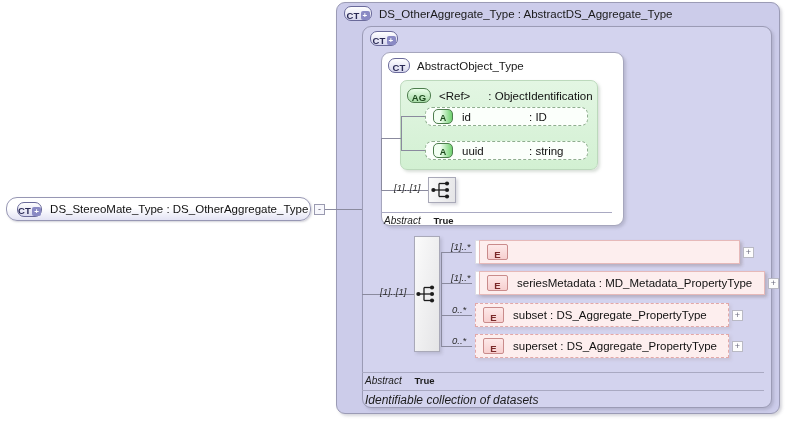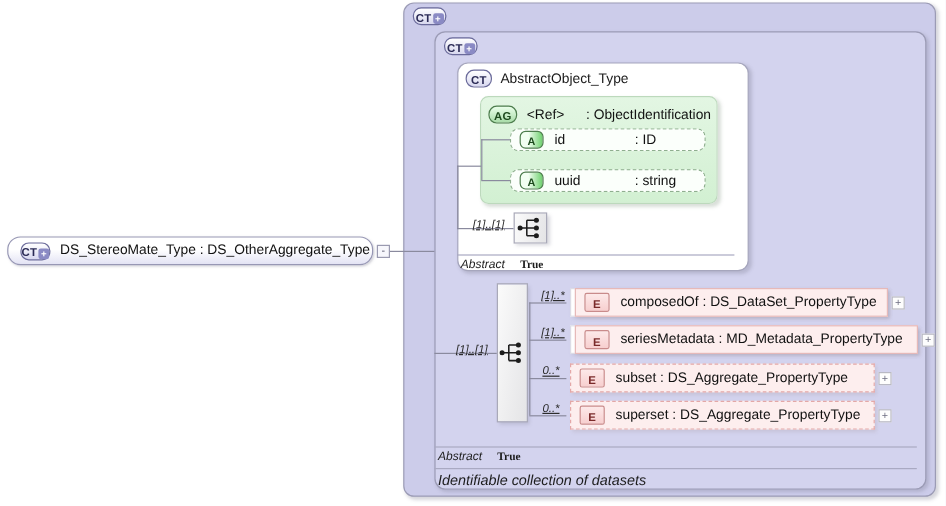--- a/index.html
+++ b/index.html
@@ -188,32 +188,31 @@
   }
   .seqbox svg { position:absolute; left:50%; top:50%; transform:translate(-50%,-50%); }
 
   
   .card {
     position: absolute;
     font-size: 9.5px;
     font-style: italic;
     color: #2c2c2c;
     white-space: nowrap;
-    text-decoration: underline;
   }
 
   
   .foot {
     position: absolute;
     font-size: 10px;
     white-space: nowrap;
     color: #1c1c1c;
   }
   .foot .k { font-style: italic; }
-  .foot .v { font-weight: bold; margin-left: 10px; font-size: 9.5px; font-family: Liberation Serif, serif; }
+  .foot .v { font-weight: bold; margin-left: 10px; font-size: 9.5px; }
   .hr {
     position: absolute;
     height: 1px;
     background: #a9a9c2;
   }
   .desc {
     position: absolute;
     font-size: 12px;
     font-style: italic;
     color: #1c1c1c;
@@ -229,20 +228,21 @@
 <body>
 
 <div id="canvas">
 
   <div class="panel panel-l1" style="left:336px; top:2px; width:444px; height:412px;"></div>
 
   <div class="panel-title" style="left:344px; top:6px;">
     <span class="badge badge-ct">
       CT<span class="plus">+</span>
     </span>
+    <span>DS_OtherAggregate_Type : AbstractDS_Aggregate_Type</span>
   </div>
 
   <div class="panel panel-l2" style="left:362px; top:26px; width:410px; height:382px;"></div>
 
   <div class="panel-title" style="left:370px; top:31px;">
     <span class="badge badge-ct">
       CT<span class="plus">+</span>
     </span>
   </div>
 
@@ -334,21 +334,20 @@
 
   <div class="ln lnv" style="left:441px; top:252px; height:94px;"></div>
   <div class="ln lnh" style="left:441px; top:252px; width:31px;"></div>
   <div class="ln lnh" style="left:441px; top:283px; width:31px;"></div>
   <div class="ln lnh" style="left:441px; top:315px; width:31px;"></div>
   <div class="ln lnh" style="left:441px; top:346px; width:31px;"></div>
 
   <div class="rowwhite" style="left:475px; top:240px; width:265px; height:24px;"></div>
   <div class="elemrow solid" style="left:479px; top:240px; width:261px; height:24px;">
     <span class="badge badge-e">E</span>
-    <span class="lbl">composedOf : DS_DataSet_PropertyType</span>
   </div>
   <div class="card" style="left:451px; top:241px;">[1]..*</div>
   <div class="expander" style="left:743px; top:247px;">+</div>
 
   <div class="rowwhite" style="left:475px; top:271px; width:290px; height:24px;"></div>
   <div class="elemrow solid" style="left:479px; top:271px; width:286px; height:24px;">
     <span class="badge badge-e">E</span>
     <span class="lbl">seriesMetadata : MD_Metadata_PropertyType</span>
   </div>
   <div class="card" style="left:451px; top:272px;">[1]..*</div>

